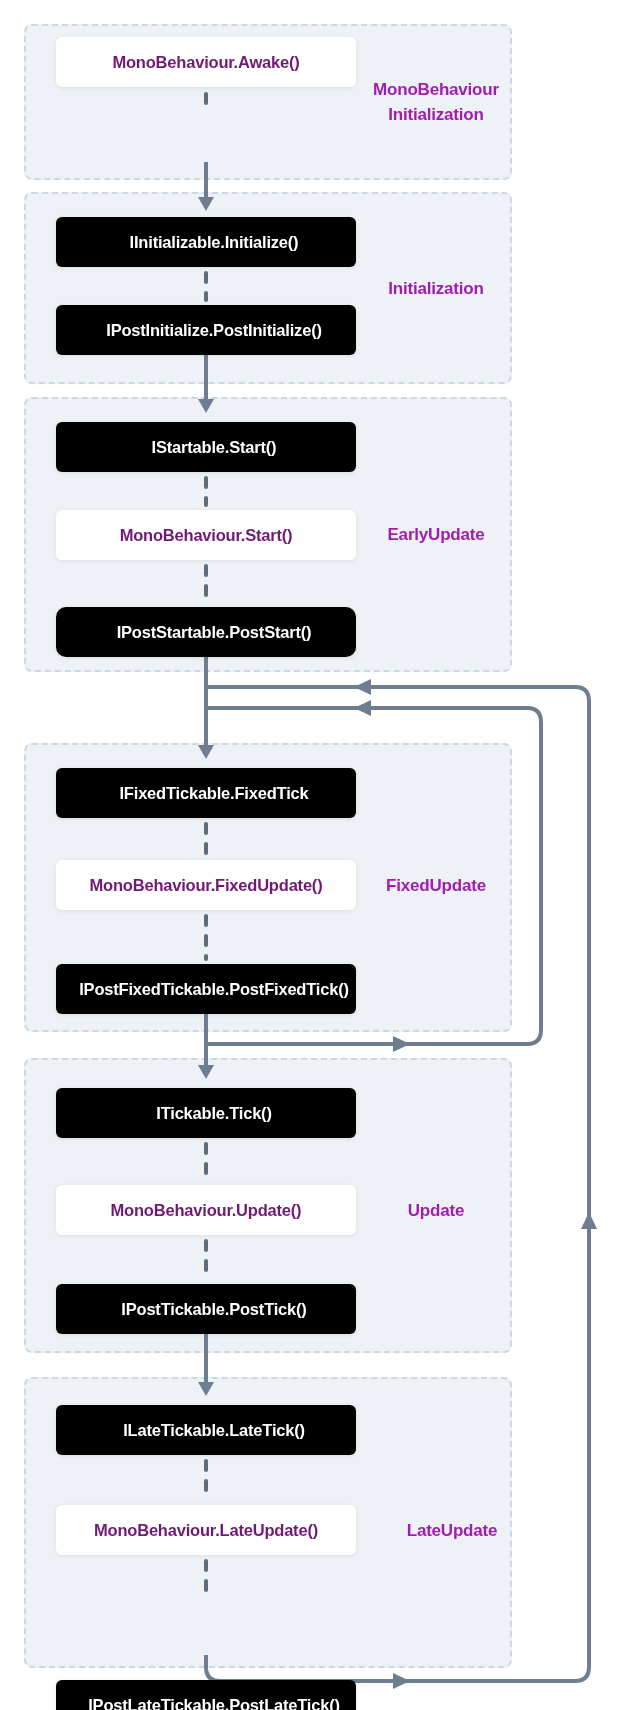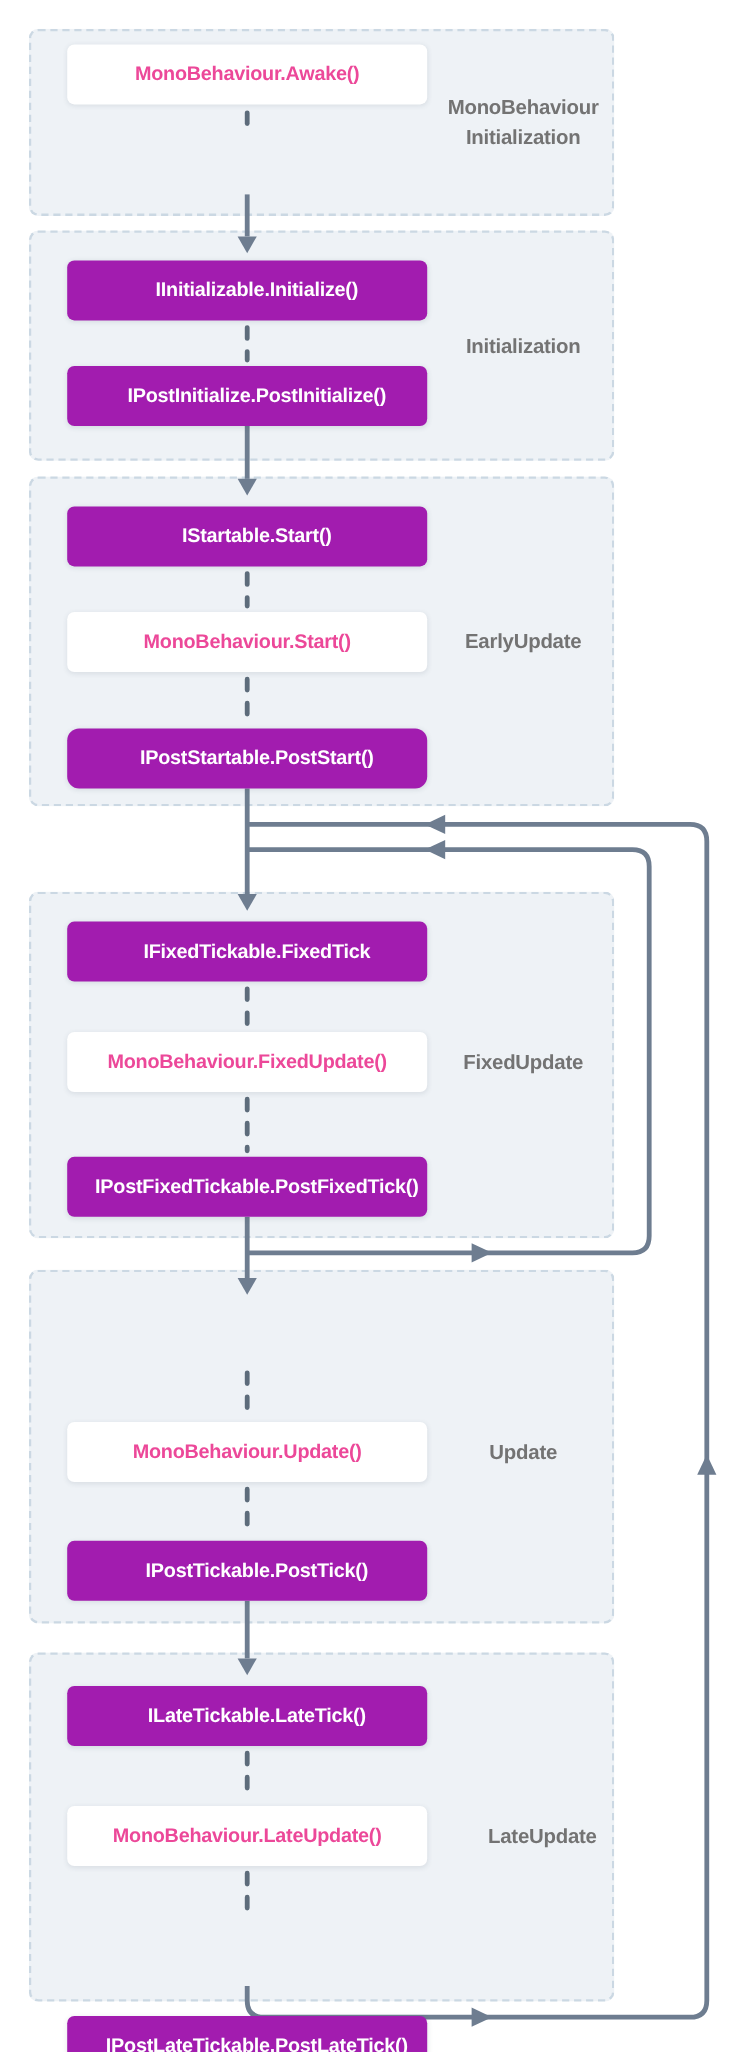--- a/index.html
+++ b/index.html
@@ -13,31 +13,31 @@
     background:#eef2f6;border:2px dashed #cbd8e3;border-radius:8px;
     box-sizing:border-box;
   }
   .node{
     position:absolute;left:56px;width:300px;height:50px;
     border-radius:6px;display:flex;align-items:center;justify-content:center;
     font-size:16.5px;font-weight:700;letter-spacing:-0.2px;
     box-sizing:border-box;
   }
   .node.unity{
-    background:#ffffff;color:#ec4899;
+    background:#ffffff;color:#701a75;
     box-shadow:0 1px 4px rgba(44,62,80,0.10);
   }
   .node.vcontainer{
-    background:#a21caf;color:#ffffff;
+    background:#000000;color:#ffffff;
     box-shadow:0 1px 4px rgba(44,62,80,0.12);
     padding-left:16px;
   }
   .section-label{
     position:absolute;left:356px;width:160px;
-    text-align:center;color:#737373;font-size:17px;font-weight:700;
+    text-align:center;color:#a21caf;font-size:17px;font-weight:700;
     line-height:25px;letter-spacing:-0.2px;
   }
   svg.wires{position:absolute;left:0;top:0;pointer-events:none;}
 </style>
 </head>
 <body>
 
 <div class="canvas">
 
   <div class="section" style="top:24px;height:156px;"></div>
@@ -95,20 +95,21 @@
   <div class="node vcontainer" style="top:422px;">IStartable.Start()</div>
   <div class="node unity" style="top:510px;">MonoBehaviour.Start()</div>
   <div class="node vcontainer" style="top:607px;border-radius:10px;">IPostStartable.PostStart()</div>
   <div class="section-label" style="top:522px;">EarlyUpdate</div>
 
   <div class="node vcontainer" style="top:768px;">IFixedTickable.FixedTick</div>
   <div class="node vcontainer" style="top:964px;">IPostFixedTickable.PostFixedTick()</div>
   <div class="node unity" style="top:860px;">MonoBehaviour.FixedUpdate()</div>
   <div class="section-label" style="top:873px;">FixedUpdate</div>
 
+  <div class="node vcontainer" style="top:1088px;">ITickable.Tick()</div>
   <div class="node unity" style="top:1185px;">MonoBehaviour.Update()</div>
   <div class="node vcontainer" style="top:1284px;">IPostTickable.PostTick()</div>
   <div class="section-label" style="top:1198px;">Update</div>
 
   <div class="node vcontainer" style="top:1405px;">ILateTickable.LateTick()</div>
   <div class="node unity" style="top:1505px;">MonoBehaviour.LateUpdate()</div>
   <div class="node vcontainer" style="top:1680px;">IPostLateTickable.PostLateTick()</div>
   <div class="section-label" style="top:1518px;margin-left:16px;">LateUpdate</div>
 
 </div>

